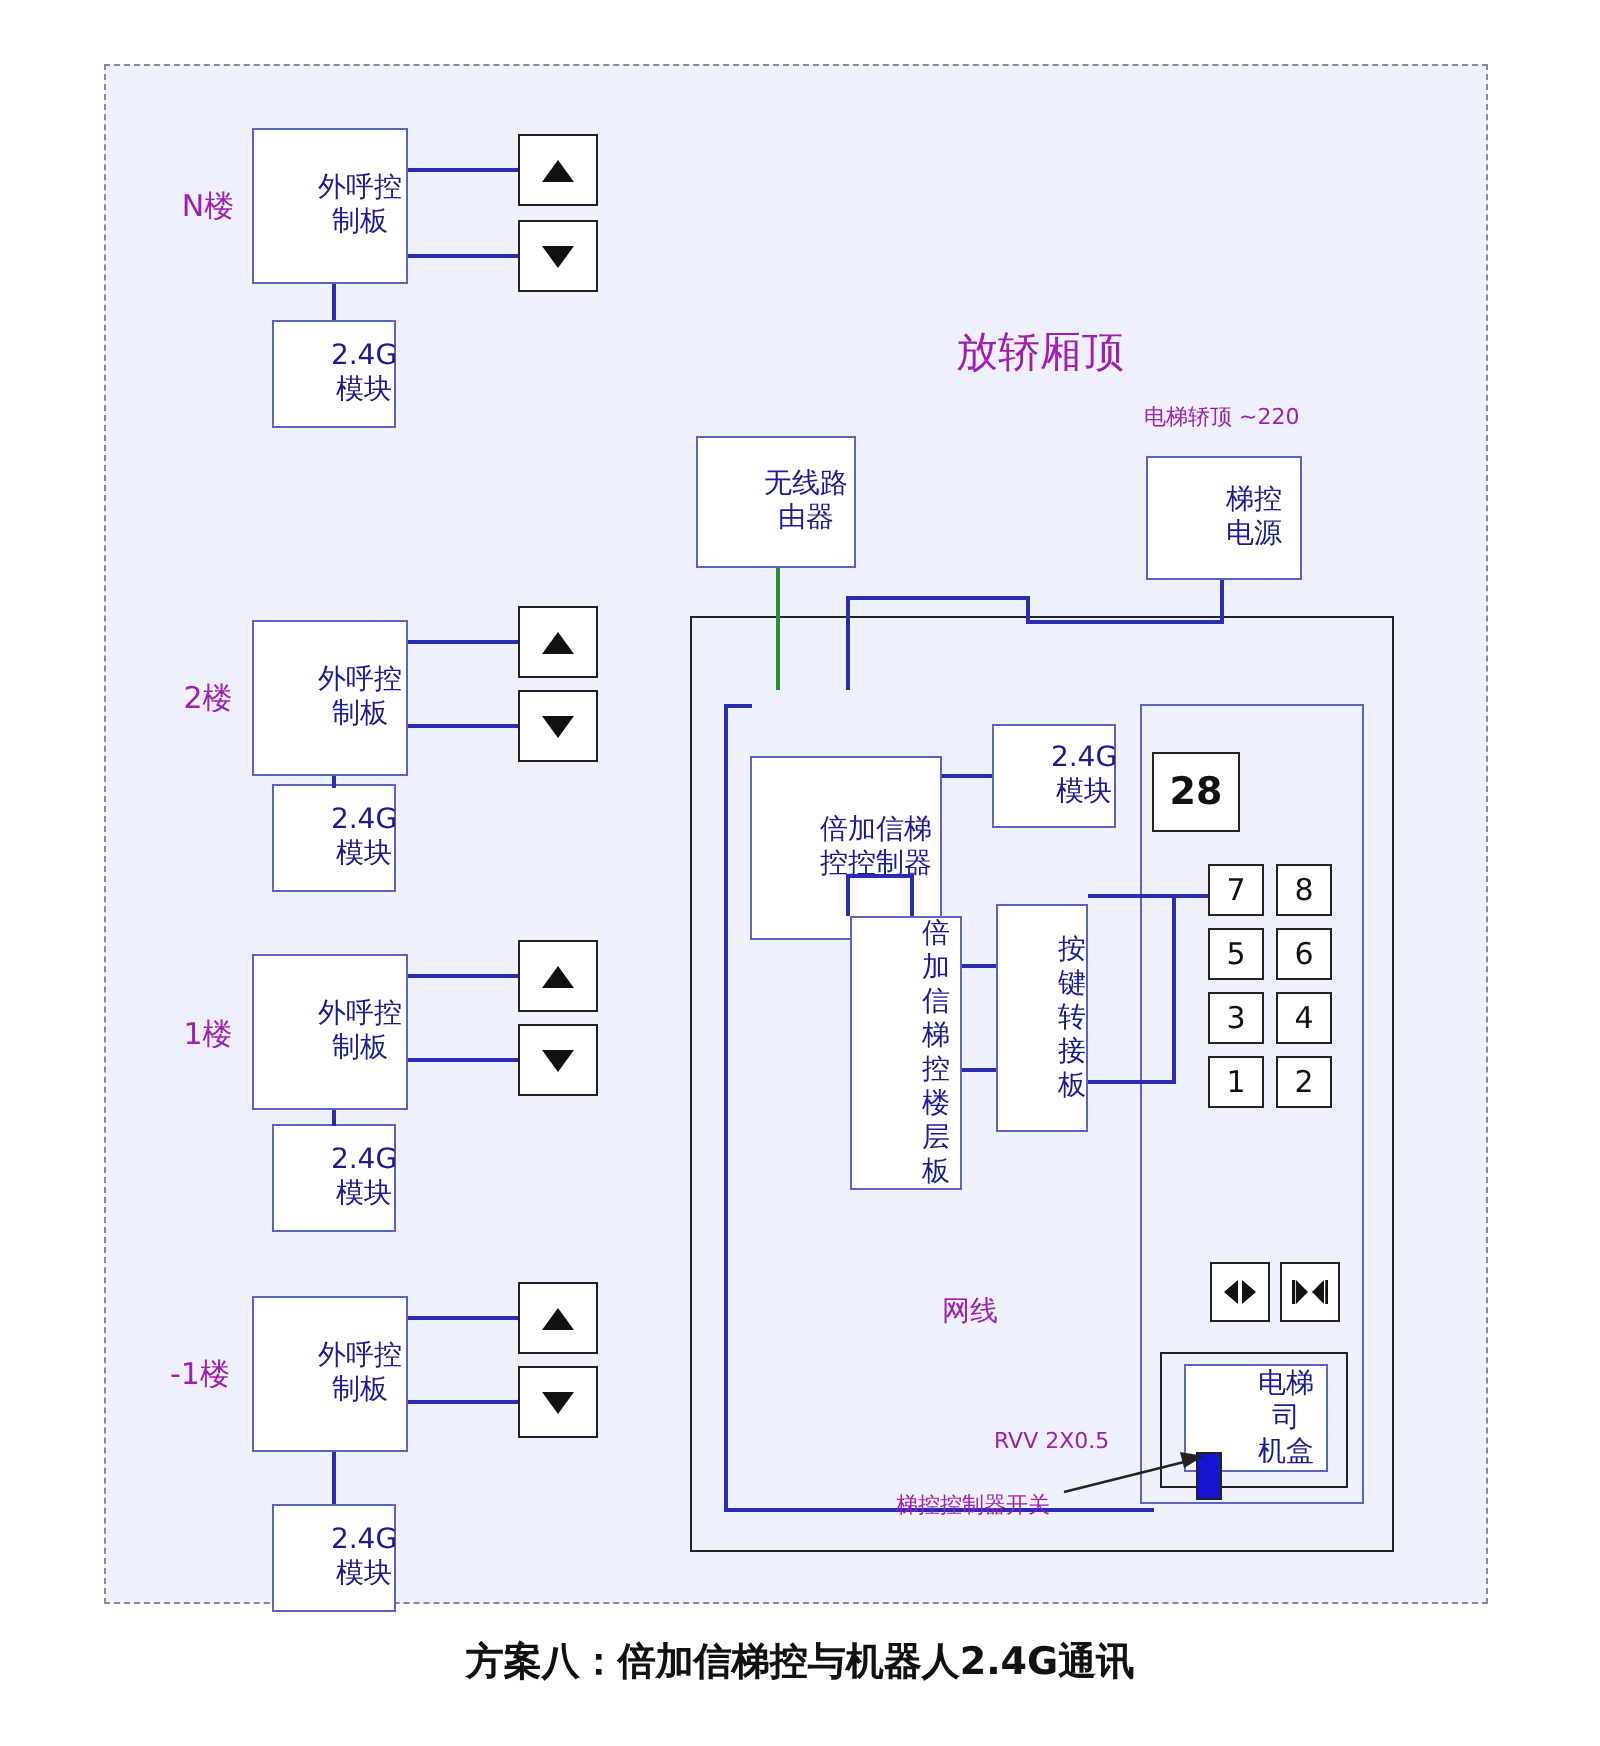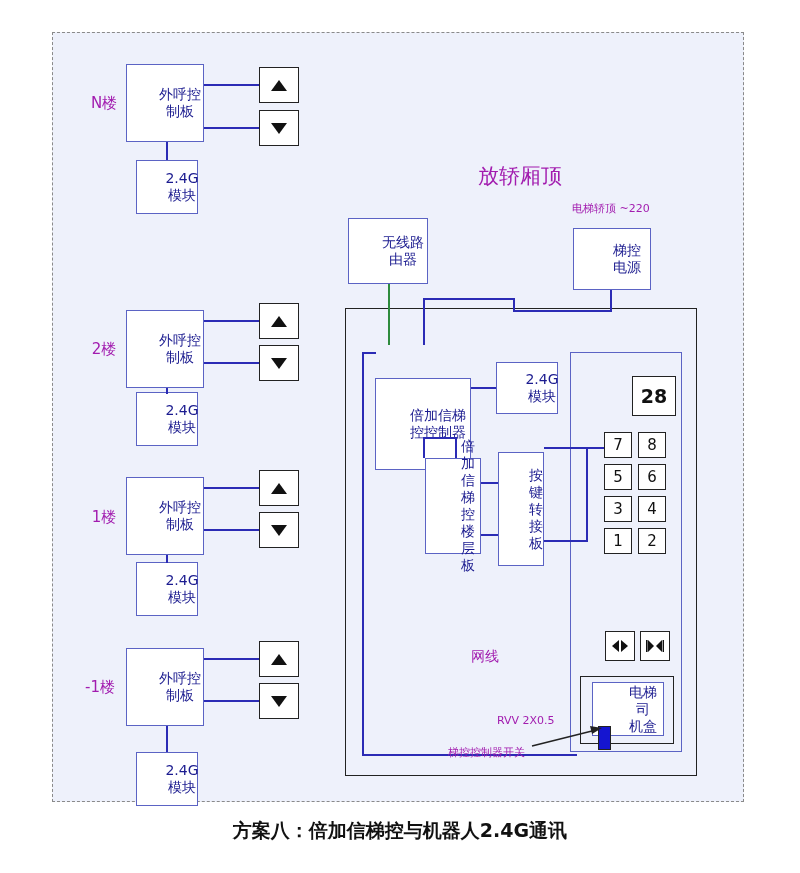--- a/index.html
+++ b/index.html
@@ -233,21 +233,21 @@
   <div class="blk-rect" style="left:345px; top:308px; width:352px; height:468px;"></div>
 
   <div class="blue-rect" style="left:570px; top:352px; width:112px; height:400px;"></div>
 
   <div class="box" style="left:375px; top:345px; width:96px; height:92px;margin-top:33px;">倍加信梯
 控控制器</div>
   <div class="box" style="left:496px; top:362px; width:62px; height:52px;">2.4G
 模块</div>
   <div class="ln" style="left:471px; top:387px; width:25px; height:2px;"></div>
 
-  <div class="box" style="left:425px; top:458px; width:56px; height:96px;">倍加
+  <div class="box" style="left:425px; top:458px; width:56px; height:137px;">倍加
 信梯
 控楼
 层板</div>
   <div class="box" style="left:498px; top:452px; width:46px; height:114px;">按键
 转接
 板</div>
   <div class="ln" style="left:481px; top:482px; width:17px; height:2px;"></div>
   <div class="ln" style="left:481px; top:534px; width:17px; height:2px;"></div>
 
   <div class="ln" style="left:423px; top:437px; width:2px; height:21px;"></div>
@@ -258,21 +258,21 @@
   <div class="ln" style="left:423px; top:298px; width:2px; height:47px;"></div>
   <div class="ln" style="left:423px; top:298px; width:92px; height:2px;"></div>
   <div class="ln" style="left:513px; top:298px; width:2px; height:14px;"></div>
   <div class="ln" style="left:513px; top:310px; width:98px; height:2px;"></div>
   <div class="ln" style="left:610px; top:290px; width:2px; height:22px;"></div>
 
   <div class="ln" style="left:362px; top:352px; width:2px; height:404px;"></div>
   <div class="ln" style="left:362px; top:352px; width:14px; height:2px;"></div>
   <div class="ln" style="left:362px; top:754px; width:215px; height:2px;"></div>
 
-  <div class="numbox" style="left:632px; top:376px; width:44px; height:40px;">28</div>
+  <div class="numbox" style="left:576px; top:376px; width:44px; height:40px;">28</div>
 
   <div class="keybox" style="left:604px; top:432px; width:28px; height:26px;">7</div>
   <div class="keybox" style="left:638px; top:432px; width:28px; height:26px;">8</div>
   <div class="keybox" style="left:604px; top:464px; width:28px; height:26px;">5</div>
   <div class="keybox" style="left:638px; top:464px; width:28px; height:26px;">6</div>
   <div class="keybox" style="left:604px; top:496px; width:28px; height:26px;">3</div>
   <div class="keybox" style="left:638px; top:496px; width:28px; height:26px;">4</div>
   <div class="keybox" style="left:604px; top:528px; width:28px; height:26px;">1</div>
   <div class="keybox" style="left:638px; top:528px; width:28px; height:26px;">2</div>
 

